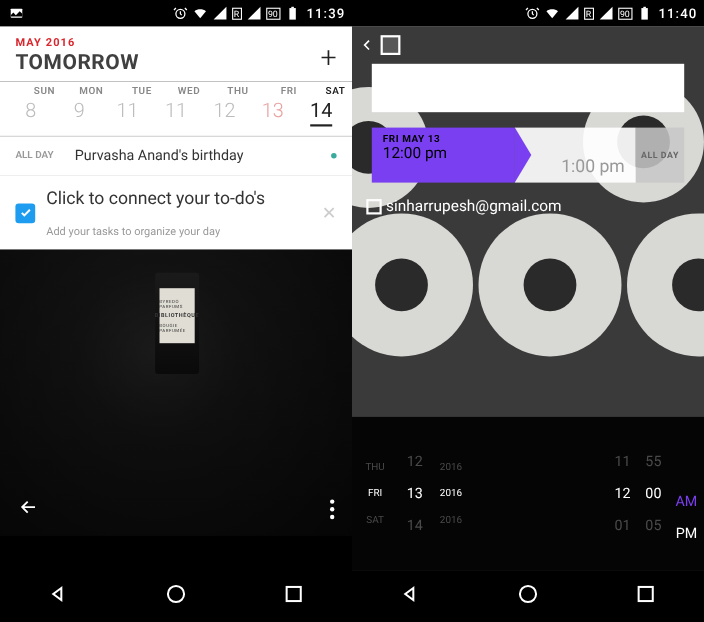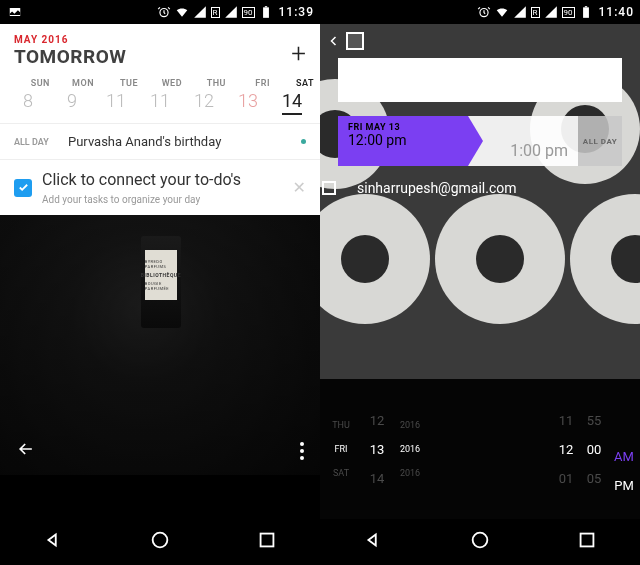--- a/index.html
+++ b/index.html
@@ -25,21 +25,21 @@
   .week-cell.sat .dname{color:#222;}
   .week-cell.sat .dnum{color:#222;font-weight:400;border-bottom:2px solid #222;display:inline-block;padding-bottom:2px;}
   .allday{background:#fff;display:flex;align-items:center;padding:10px 14px;border-bottom:1px solid #eee;}
   .allday .lbl{font-size:9px;color:#999;font-weight:600;width:54px;}
   .allday .evt{font-size:13px;color:#333;flex:1;}
   .allday .dot{width:5px;height:5px;border-radius:50%;background:#3aa99e;}
   .todo{background:#fff;display:flex;align-items:center;padding:10px 14px;gap:10px;}
   .todo .chk{width:18px;height:18px;background:#1e9df0;border-radius:3px;display:flex;align-items:center;justify-content:center;}
   .todo .txt{flex:1;}
   .todo .t1{font-size:16px;color:#333;}
-  .todo .t2{font-size:10px;color:#999;margin-top:5px;}
+  .todo .t2{font-size:10px;color:#999;margin-top:17px;}
   .todo .close{color:#ccc;font-size:16px;}
   .bgimg{height:260px;background:linear-gradient(rgba(0,0,0,0.3),rgba(0,0,0,0.5)),radial-gradient(circle at 45% 35%,#2a2a2a 0%,#1a1a1a 30%,#0a0a0a 100%);position:relative;}
   .bottle{position:absolute;left:44%;top:8%;width:40px;height:92px;background:linear-gradient(#1a1a1a,#0a0a0a);border-radius:3px;}
   .bottle-label{position:absolute;left:4px;right:4px;top:14px;height:50px;background:#e0ddd4;display:flex;flex-direction:column;align-items:center;justify-content:center;font-size:4px;color:#333;letter-spacing:0.5px;}
   .footbar{position:absolute;bottom:0;left:0;right:0;height:48px;display:flex;justify-content:space-between;align-items:center;padding:0 16px;}
   .footbar svg{width:20px;height:20px;}
   .dots{display:flex;flex-direction:column;gap:3px;}
   .dots span{width:4px;height:4px;border-radius:50%;background:#fff;}
   
   .p2bg{width:100%;height:100%;background:#888;position:relative;overflow:hidden;}
@@ -54,21 +54,21 @@
   .topback{position:absolute;top:8px;left:8px;display:flex;align-items:center;gap:6px;}
   .topback .sq{width:18px;height:18px;border:2px solid #fff;background:rgba(255,255,255,0.15);}
   .titlebox{position:absolute;top:34px;left:18px;right:18px;height:44px;background:#fff;}
   .timerow{position:absolute;top:92px;left:18px;right:18px;height:50px;display:flex;align-items:stretch;}
   .timestart{background:#7b3ff2;color:#000000;padding:6px 14px 6px 10px;position:relative;flex:0 0 130px;}
   .timestart:after{content:"";position:absolute;right:-15px;top:0;border-left:15px solid #7b3ff2;border-top:25px solid transparent;border-bottom:25px solid transparent;}
   .timestart .dt{font-size:9px;font-weight:700;letter-spacing:0.5px;}
   .timestart .tm{font-size:14px;font-weight:400;}
   .timeend{background:rgba(255,255,255,0.92);flex:1;display:flex;align-items:flex-end;justify-content:flex-end;padding:6px 10px;color:#999;font-size:16px;}
   .alldaybtn{background:rgba(200,200,200,0.85);width:44px;display:flex;align-items:center;justify-content:center;font-size:8px;font-weight:700;color:#666;letter-spacing:0.5px;text-align:center;}
-  .emailrow{position:absolute;top:156px;left:2px;right:18px;display:flex;align-items:center;gap:21px;color:#fff;font-size:14px;}
+  .emailrow{position:absolute;top:156px;left:13px;right:18px;display:flex;align-items:center;gap:4px;color:#fff;font-size:14px;}
   .emailrow .esq{width:14px;height:14px;border:2px solid #fff;}
   .picker{position:absolute;bottom:0;left:0;right:0;height:140px;background:rgba(0,0,0,0.9);display:flex;color:#555;}
   .pcol{display:flex;flex-direction:column;justify-content:center;align-items:center;gap:14px;}
   .pcol.w1{flex:0 0 42px;}
   .pcol.w2{flex:0 0 30px;}
   .pcol.w3{flex:0 0 48px;}
   .pcol.w4{flex:0 0 36px;}
   .pcol.w5{flex:0 0 28px;}
   .pcol.w6{flex:0 0 28px;}
   .pcol.w7{flex:0 0 32px;margin-top:43px;}

